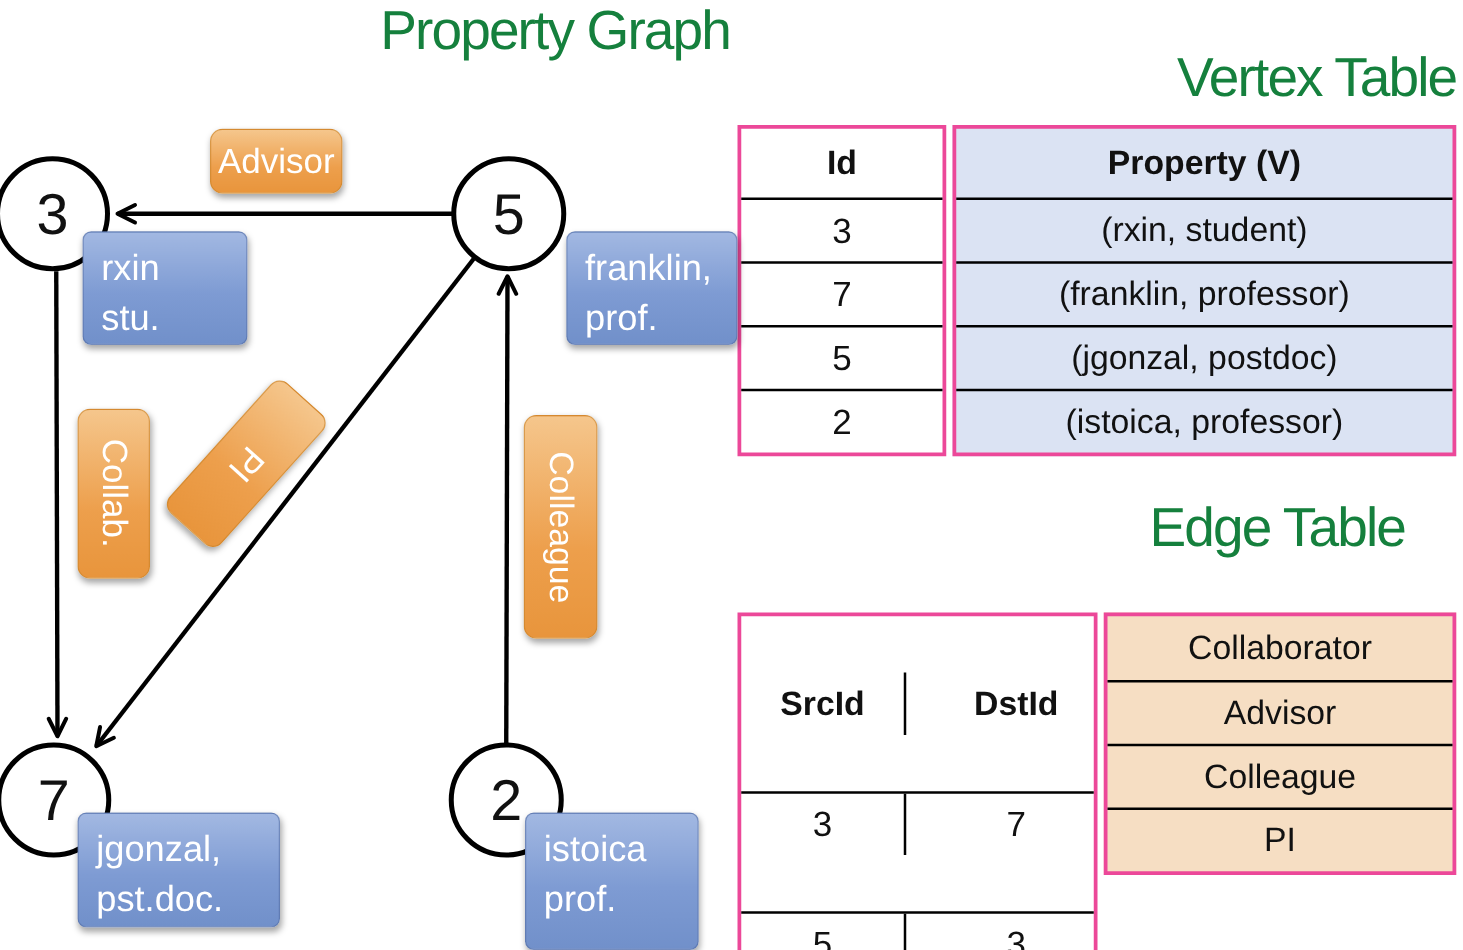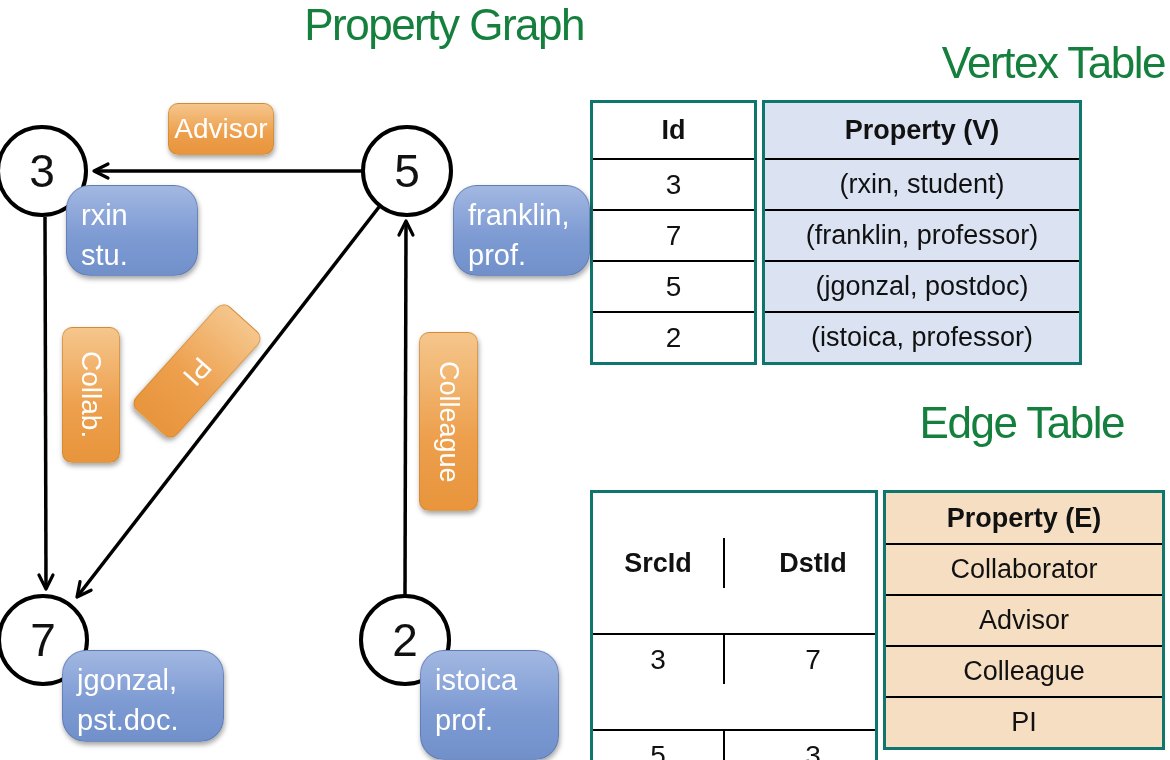--- a/index.html
+++ b/index.html
@@ -23,21 +23,21 @@
     background:#fff; border:4px solid #000;
     display:flex; align-items:center; justify-content:center;
     font-size:46px; color:#111; z-index:2;
   }
   .node-3 { left:-4px;  top:125px; }
   .node-5 { left:361px; top:125px; }
   .node-7 { left:-3px;  top:594px; }
   .node-2 { left:359px; top:594px; }
 
   .vlabel {
-    position:absolute; z-index:3; border-radius:24px;
+    position:absolute; z-index:3; border-radius:7px;
     background:linear-gradient(180deg, var(--blue-light,#A2B8E2) 0%, var(--blue,#7E9BD3) 55%, var(--blue-dark,#7190CA) 100%);
     border:1px solid rgba(80,105,160,.55);
     box-shadow:1px 3px 5px rgba(0,0,0,.35);
     color:#fff; font-size:29px; line-height:1.38; padding:9px 14px;
   }
   .vlabel span { display:block; }
   .vlabel-rxin     { left:66px;  top:185px; width:132px; height:91px; }
   .vlabel-franklin { left:421px; top:185px; width:137px; height:91px;margin-left:32px; }
   .vlabel-jgonzal  { left:62px;  top:650px; width:162px; height:92px; }
   .vlabel-istoica  { left:420px; top:650px; width:139px; height:110px; }
@@ -50,23 +50,23 @@
     color:#fff; display:flex; align-items:center; justify-content:center;
     font-size:28px; white-space:nowrap;
   }
   .elabel.vert { writing-mode:vertical-rl; }
   .elabel-advisor   { left:168px; top:103px; width:106px; height:52px; }
   .elabel-collab    { left:62px;  top:327px; width:58px;  height:136px; }
   .elabel-colleague { left:419px; top:332px; width:59px;  height:179px; font-size:27px; }
   .elabel-pi        { left:169px; top:301px; width:56px;  height:140px; transform:rotate(42deg); }
 
   
-  .ttable { position:absolute; border:3px solid #0f766e; background:#fff; }
+  .ttable { position:absolute; border:3px solid #ec4899; background:#fff; }
   .vt-left  { left:590px; top:100px; width:167px; }
-  .vt-right { left:762px; top:100px; width:320px; background:var(--table-blue,#DBE3F3); }
+  .vt-right { left:762px; top:100px; width:403px; background:var(--table-blue,#DBE3F3); }
   .et-left  { left:590px; top:490px; width:288px; }
   .et-right { left:883px; top:490px; width:282px; background:var(--table-tan,#F6DEC3); }
 
   .trow {
     height:51px; border-top:2px solid #000;
     display:flex; align-items:center; justify-content:center;
     font-size:28px; color:#111;
   }
   .trow:first-child { border-top:none; }
   .vt-left .trow.th, .vt-right .trow.th { height:55px; }
@@ -187,23 +187,20 @@
     <div class="trow">
       <span class="cell c-src">2</span>
       <span class="cell c-dst">5</span>
     </div>
     <div class="trow">
       <span class="cell c-src">5</span>
       <span class="cell c-dst">7</span>
     </div>
   </div>
   <div class="ttable et-right">
-    <div class="trow th">
-        <span>Property (E)</span>
-      </div>
     <div class="trow prop-cell">
         <span>Collaborator</span>
       </div>
     <div class="trow prop-cell">
         <span>Advisor</span>
       </div>
     <div class="trow prop-cell">
         <span>Colleague</span>
       </div>
     <div class="trow prop-cell">

